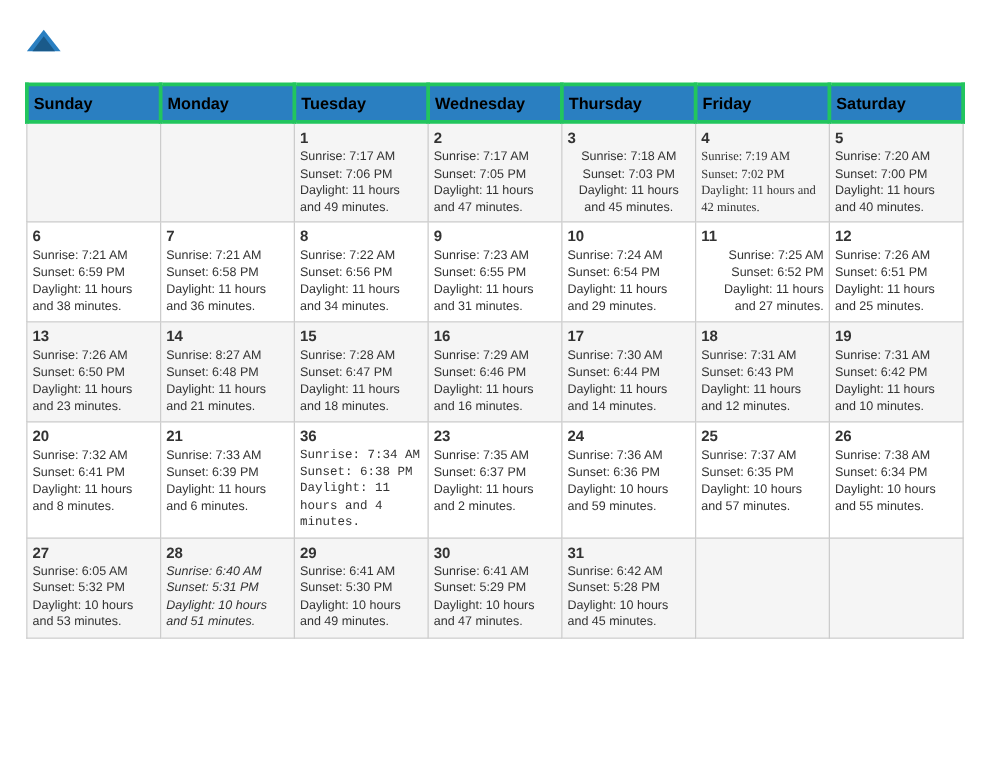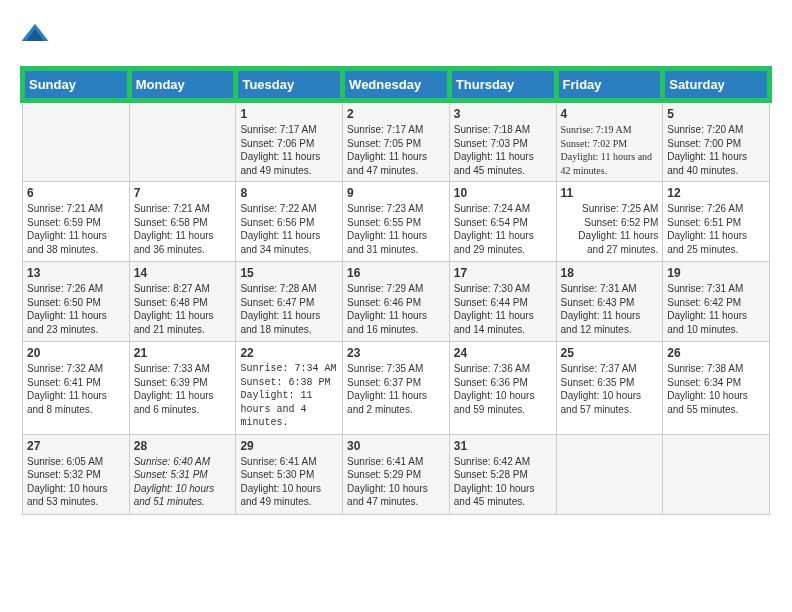--- a/index.html
+++ b/index.html
@@ -52,26 +52,26 @@
       font-size: 16px;
       color: #555;
     }
     table {
       width: 100%;
       border-collapse: collapse;
       table-layout: fixed;
     }
     thead tr th {
       background-color: #2a7fc1;
-      color: #ffffff;
+      color: #000000;
       padding: 6px 4px;
       font-size: 13px;
       font-weight: bold;
       text-align: left;
-      border: 5px solid #22c55e;
+      border: 3px solid #22c55e;
     }
     tbody tr td {
       border: 1px solid #ccc;
       vertical-align: top;
       padding: 4px;
       font-size: 10.5px;
       color: #333;
       height: 80px;
     }
     tbody tr:nth-child(odd) td {
@@ -138,21 +138,21 @@
 Daylight: 11 hours and 49 minutes.</div>
         </td>
         <td>
           <span class="day-num">2</span>
           <div class="day-info" style="white-space: pre-line;">Sunrise: 7:17 AM
 Sunset: 7:05 PM
 Daylight: 11 hours and 47 minutes.</div>
         </td>
         <td>
           <span class="day-num">3</span>
-          <div class="day-info" style="white-space: pre-line;">Sunrise: 7:18 AM
+          <div class="day-info" style="white-space: pre-line; text-align: center;">Sunrise: 7:18 AM
 Sunset: 7:03 PM
 Daylight: 11 hours and 45 minutes.</div>
         </td>
         <td>
           <span class="day-num">4</span>
           <div class="day-info" style="white-space: pre-line; font-family: Liberation Serif, serif;">Sunrise: 7:19 AM
 Sunset: 7:02 PM
 Daylight: 11 hours and 42 minutes.</div>
         </td>
         <td>
@@ -257,21 +257,21 @@
 Sunset: 6:41 PM
 Daylight: 11 hours and 8 minutes.</div>
         </td>
         <td>
           <span class="day-num">21</span>
           <div class="day-info" style="white-space: pre-line;">Sunrise: 7:33 AM
 Sunset: 6:39 PM
 Daylight: 11 hours and 6 minutes.</div>
         </td>
         <td>
-          <span class="day-num">22</span>
+          <span class="day-num">36</span>
           <div class="day-info" style="white-space: pre-line; font-family: Liberation Mono, monospace;">Sunrise: 7:34 AM
 Sunset: 6:38 PM
 Daylight: 11 hours and 4 minutes.</div>
         </td>
         <td>
           <span class="day-num">23</span>
           <div class="day-info" style="white-space: pre-line;">Sunrise: 7:35 AM
 Sunset: 6:37 PM
 Daylight: 11 hours and 2 minutes.</div>
         </td>

